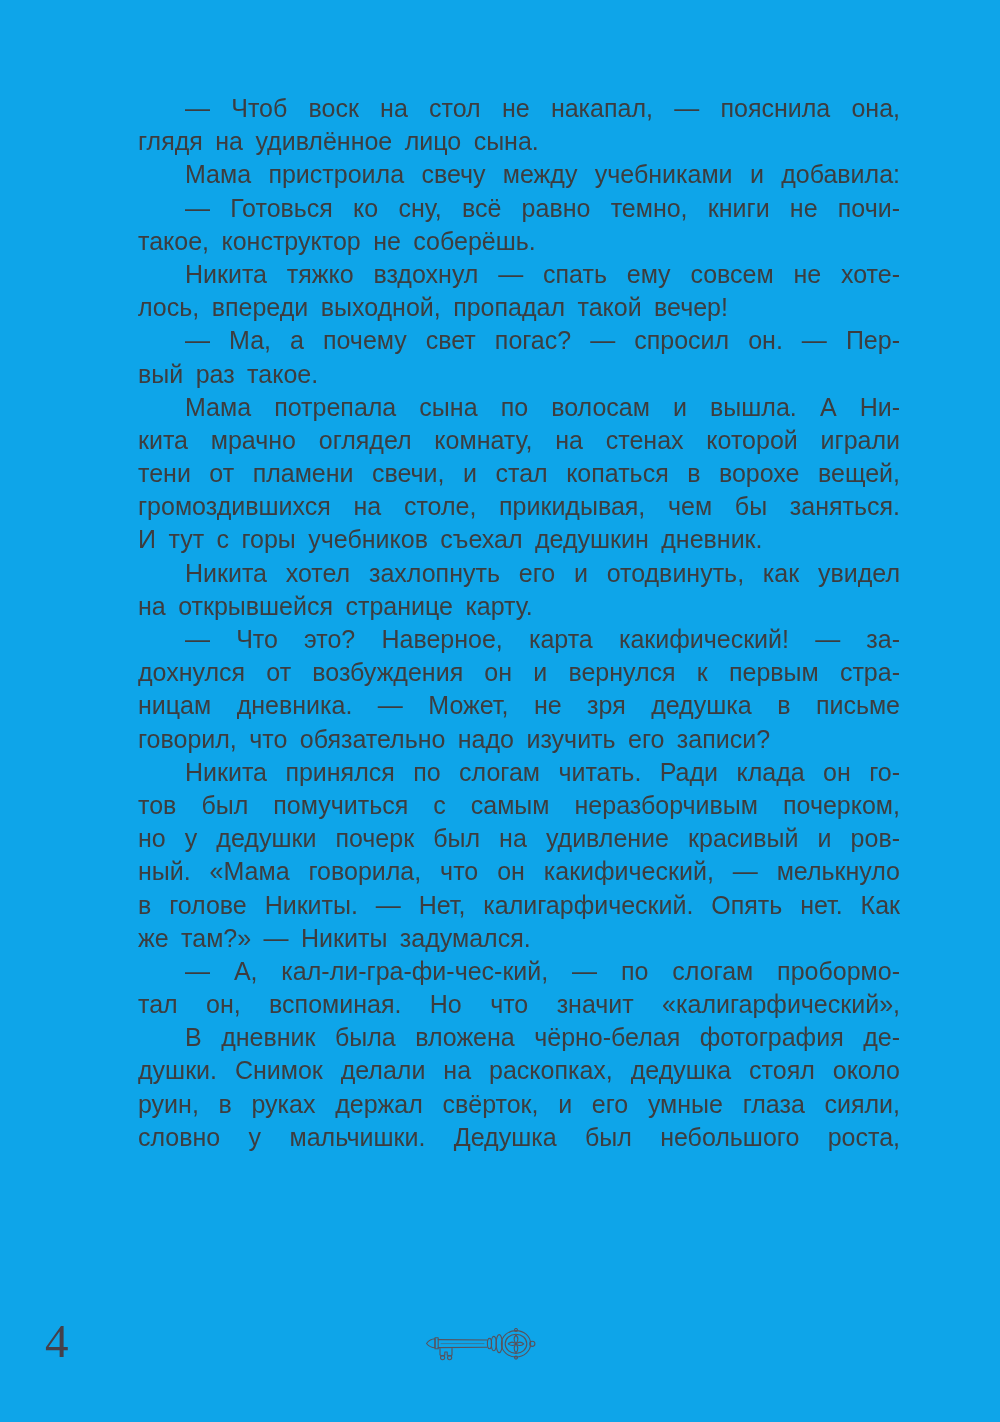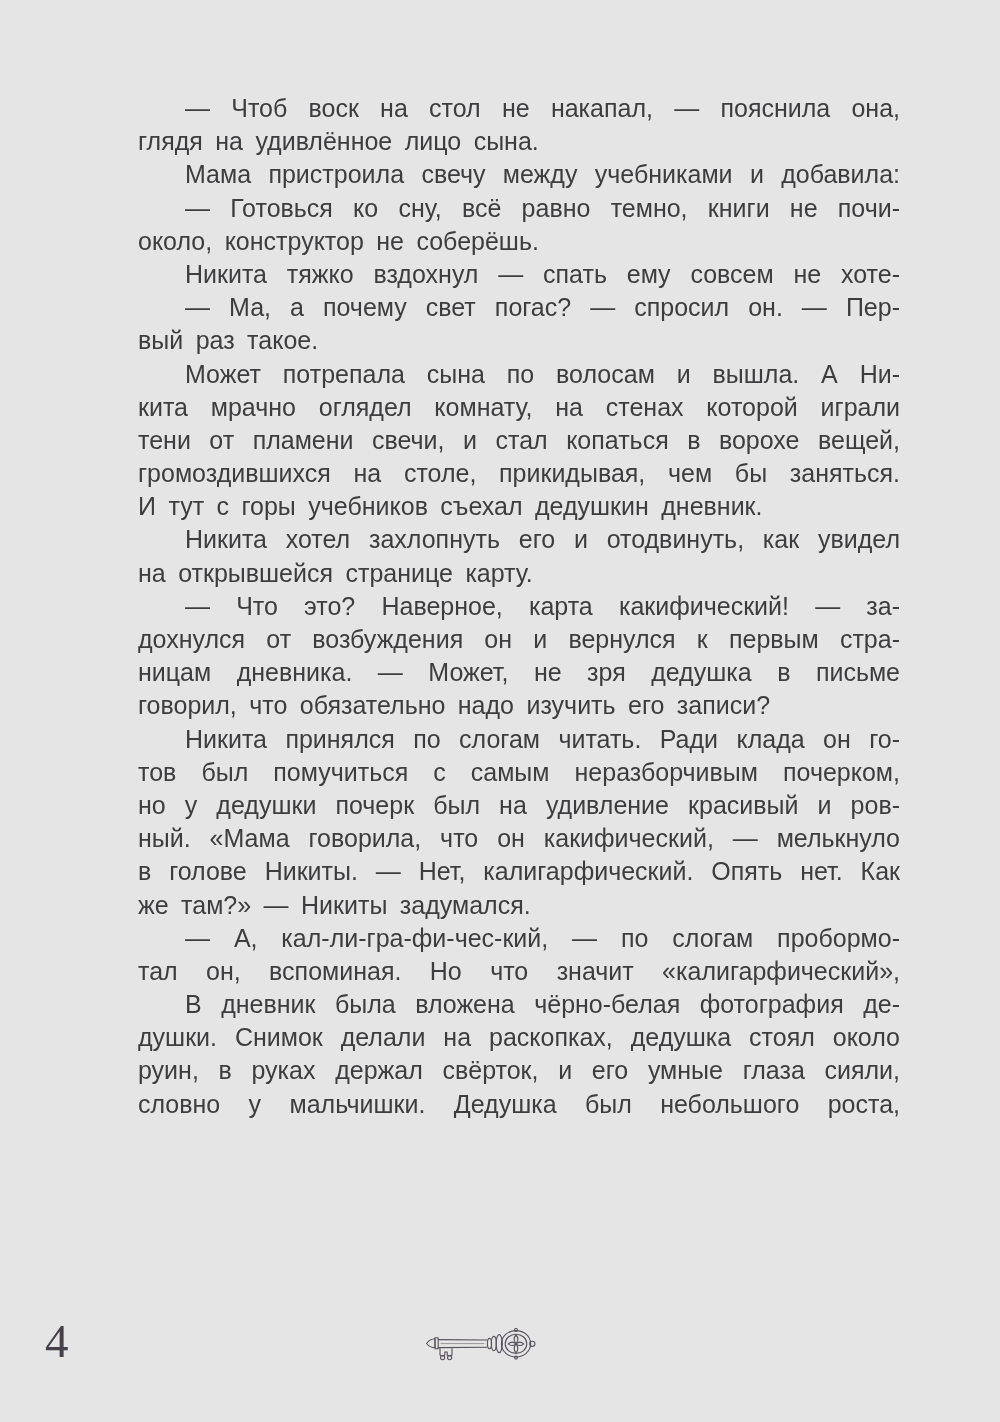--- a/index.html
+++ b/index.html
@@ -4,21 +4,21 @@
 <style>
   html, body {
     margin: 0;
     padding: 0;
     background: #ffffff;
   }
   .page {
     position: relative;
     width: 1000px;
     height: 1422px;
-    background: #e5e5e5;
+    background: #0ea5e9;
     overflow: hidden;
     font-family: "Liberation Sans", "DejaVu Sans", sans-serif;
   }
   .text-block {
     position: absolute;
     left: 138px;
     top: 92px;
     width: 762px;
     color: #3d3d3f;
     font-size: 25px;
@@ -69,33 +69,34 @@
   <main class="text-block">
       <div class="para">
         <div class="line indent">— Чтоб воск на стол не накапал, — пояснила она,</div>
         <div class="line endline">глядя на удивлённое лицо сына.</div>
       </div>
       <div class="para">
         <div class="line indent">Мама пристроила свечу между учебниками и добавила:</div>
       </div>
       <div class="para">
         <div class="line indent">— Готовься ко сну, всё равно темно, книги не почи-</div>
-        <div class="line endline">около, конструктор не соберёшь.</div>
+        <div class="line endline">такое, конструктор не соберёшь.</div>
       </div>
       <div class="para">
         <div class="line indent">Никита тяжко вздохнул — спать ему совсем не хоте-</div>
+        <div class="line endline">лось, впереди выходной, пропадал такой вечер!</div>
       </div>
       <div class="para">
         <div class="line indent">— Ма, а почему свет погас? — спросил он. — Пер-</div>
         <div class="line endline">вый раз такое.</div>
       </div>
       <div class="para">
       </div>
       <div class="para">
-        <div class="line indent">Может потрепала сына по волосам и вышла. А Ни-</div>
+        <div class="line indent">Мама потрепала сына по волосам и вышла. А Ни-</div>
         <div class="line">кита мрачно оглядел комнату, на стенах которой играли</div>
         <div class="line">тени от пламени свечи, и стал копаться в ворохе вещей,</div>
         <div class="line">громоздившихся на столе, прикидывая, чем бы заняться.</div>
         <div class="line endline">И тут с горы учебников съехал дедушкин дневник.</div>
       </div>
       <div class="para">
         <div class="line indent">Никита хотел захлопнуть его и отодвинуть, как увидел</div>
         <div class="line endline">на открывшейся странице карту.</div>
       </div>
       <div class="para">

